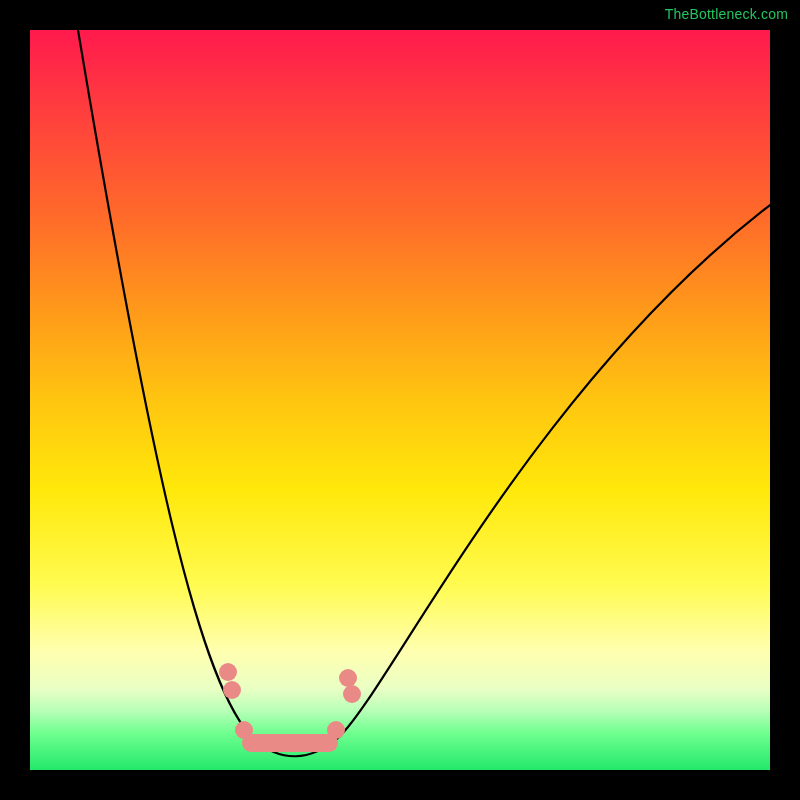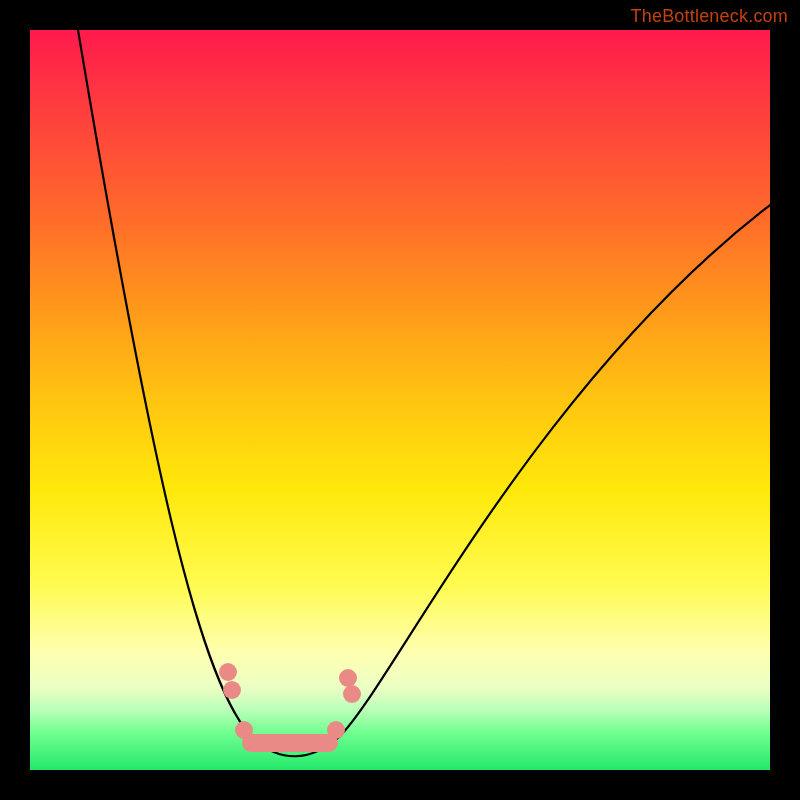--- a/index.html
+++ b/index.html
@@ -43,22 +43,22 @@
       #eaffc4 89%,
       #b8ffb8 92%,
       #6fff8f 95%,
       #23e86a 100%
     );
   }
   .watermark {
     position: absolute;
     top: 6px;
     right: 12px;
-    color: #c2410c;
-    font-size: 18px;
+    color: #22c55e;
+    font-size: 14px;
     font-weight: 500;
     letter-spacing: 0.2px;
     z-index: 20;
     user-select: none;
   }
   svg.curve-layer {
     position: absolute;
     inset: 0;
     width: 740px;
     height: 740px;

